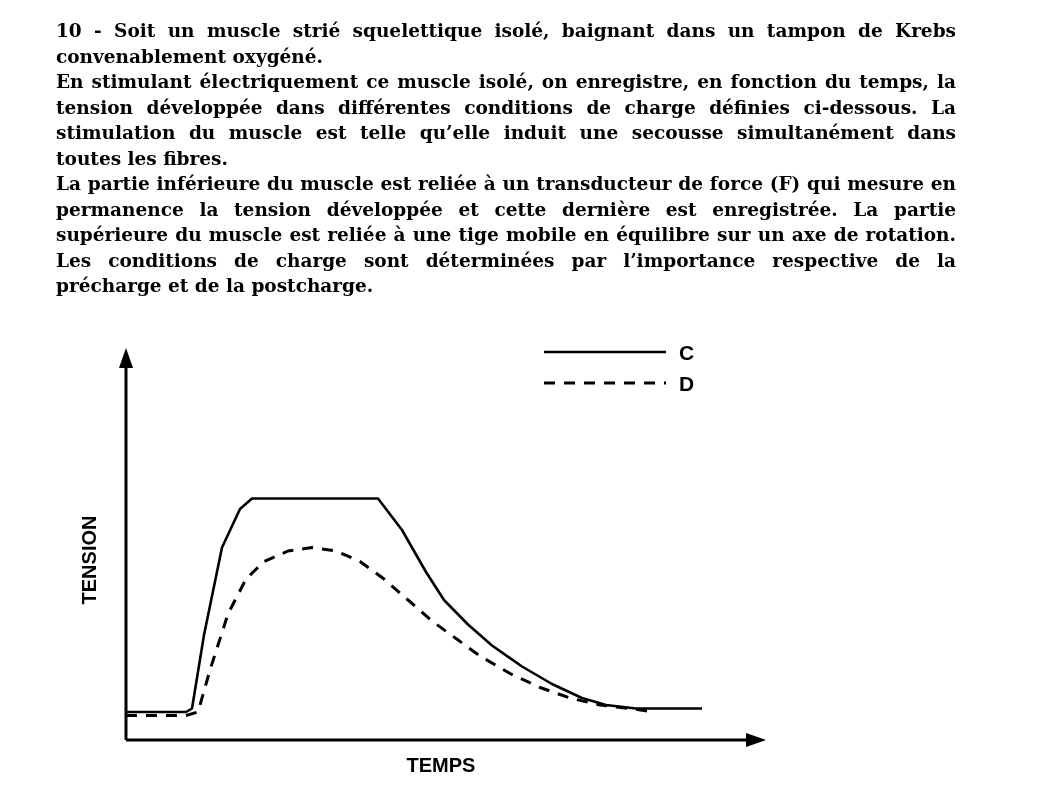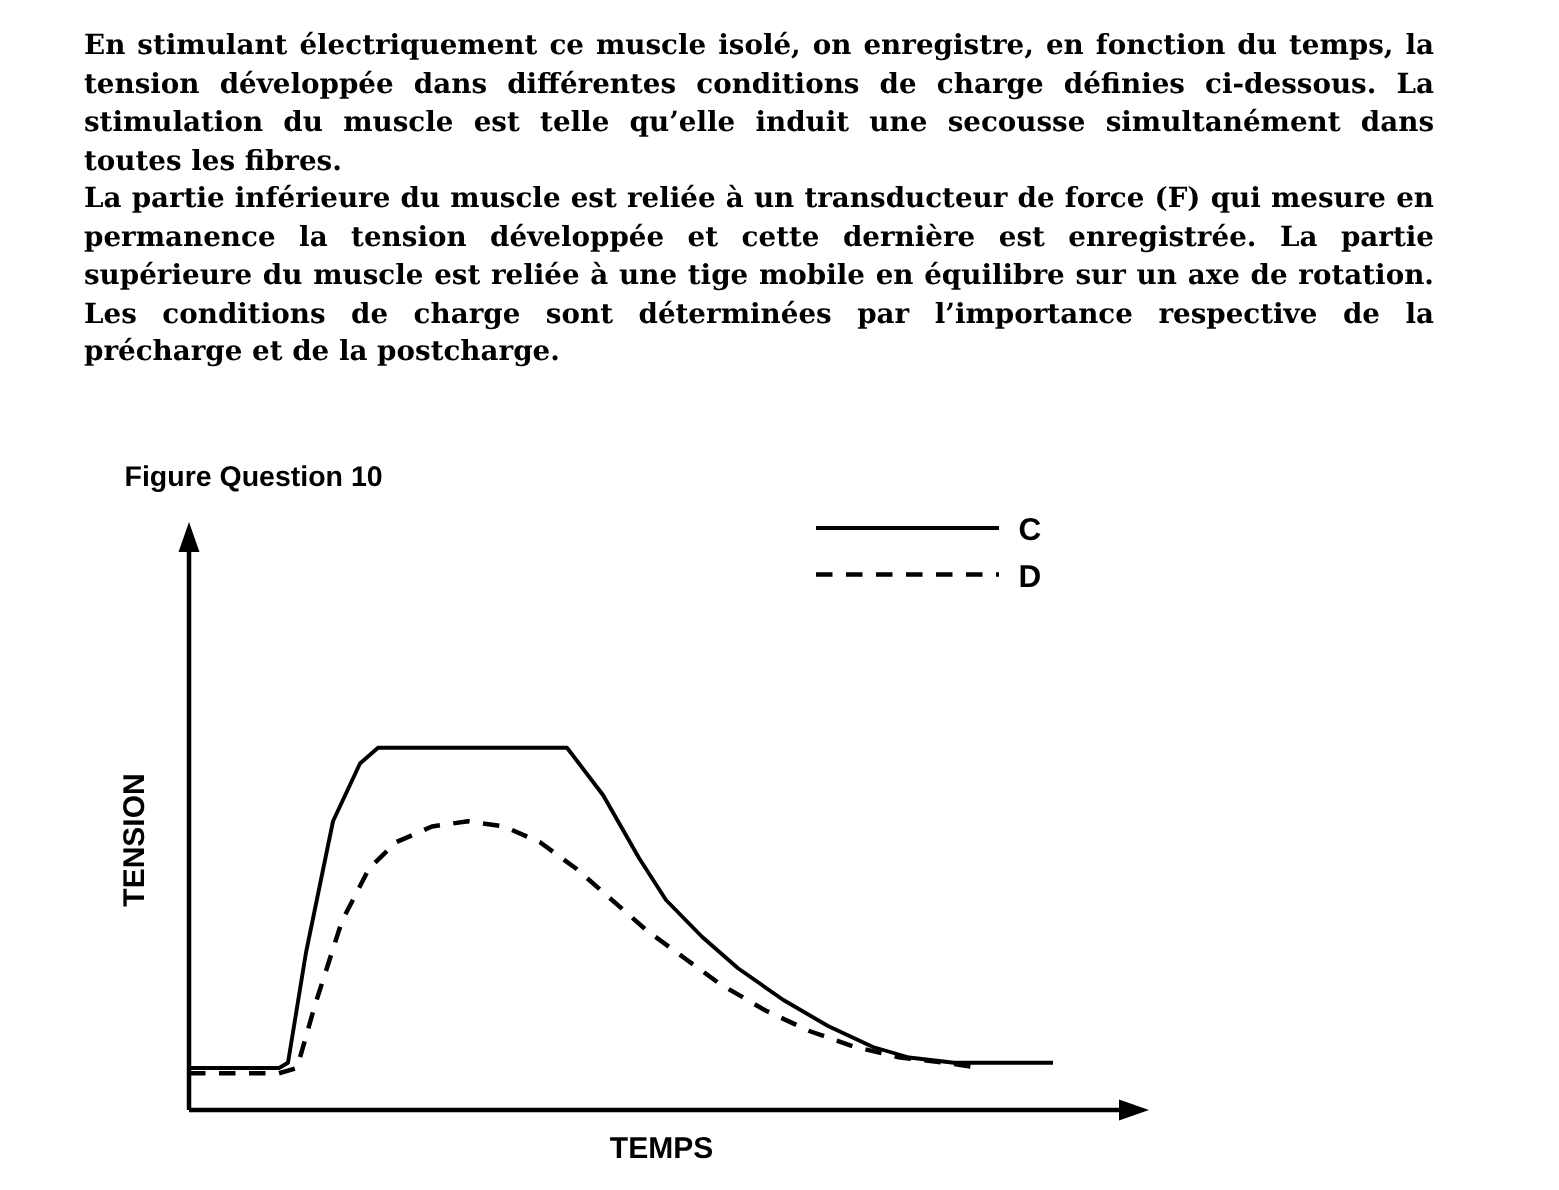--- a/index.html
+++ b/index.html
@@ -65,25 +65,25 @@
     font-size: 21px;
     fill: #000000;
   }
 </style>
 </head>
 <body>
 
 <div id="page">
 
   <div id="question-text">
+    <p class="para-justify">10 - Soit un muscle strié squelettique isolé, baignant dans un tampon de Krebs convenablement oxygéné.</p>
     <p class="para-justify">En stimulant électriquement ce muscle isolé, on enregistre, en fonction du temps, la tension développée dans différentes conditions de charge définies ci-dessous. La stimulation du muscle est telle qu’elle induit une secousse simultanément dans toutes les fibres.</p>
     <p class="para-justify">La partie inférieure du muscle est reliée à un transducteur de force (F) qui mesure en permanence la tension développée et cette dernière est enregistrée. La partie supérieure du muscle est reliée à une tige mobile en équilibre sur un axe de rotation. Les conditions de charge sont déterminées par l’importance respective de la précharge et de la postcharge.</p>
   </div>
 
-  <div id="figure-title">Figure Question 10</div>
 
   <div id="chart-area">
     <svg id="chart-svg" width="790" height="450" viewBox="0 0 790 450" xmlns="http://www.w3.org/2000/svg">
 
       <g>
         <line x1="70" y1="410" x2="70" y2="30" stroke="#000000" stroke-width="3"></line>
         <polygon points="70,18 63,38 77,38" fill="#000000"></polygon>
       </g>
 
       <g>

